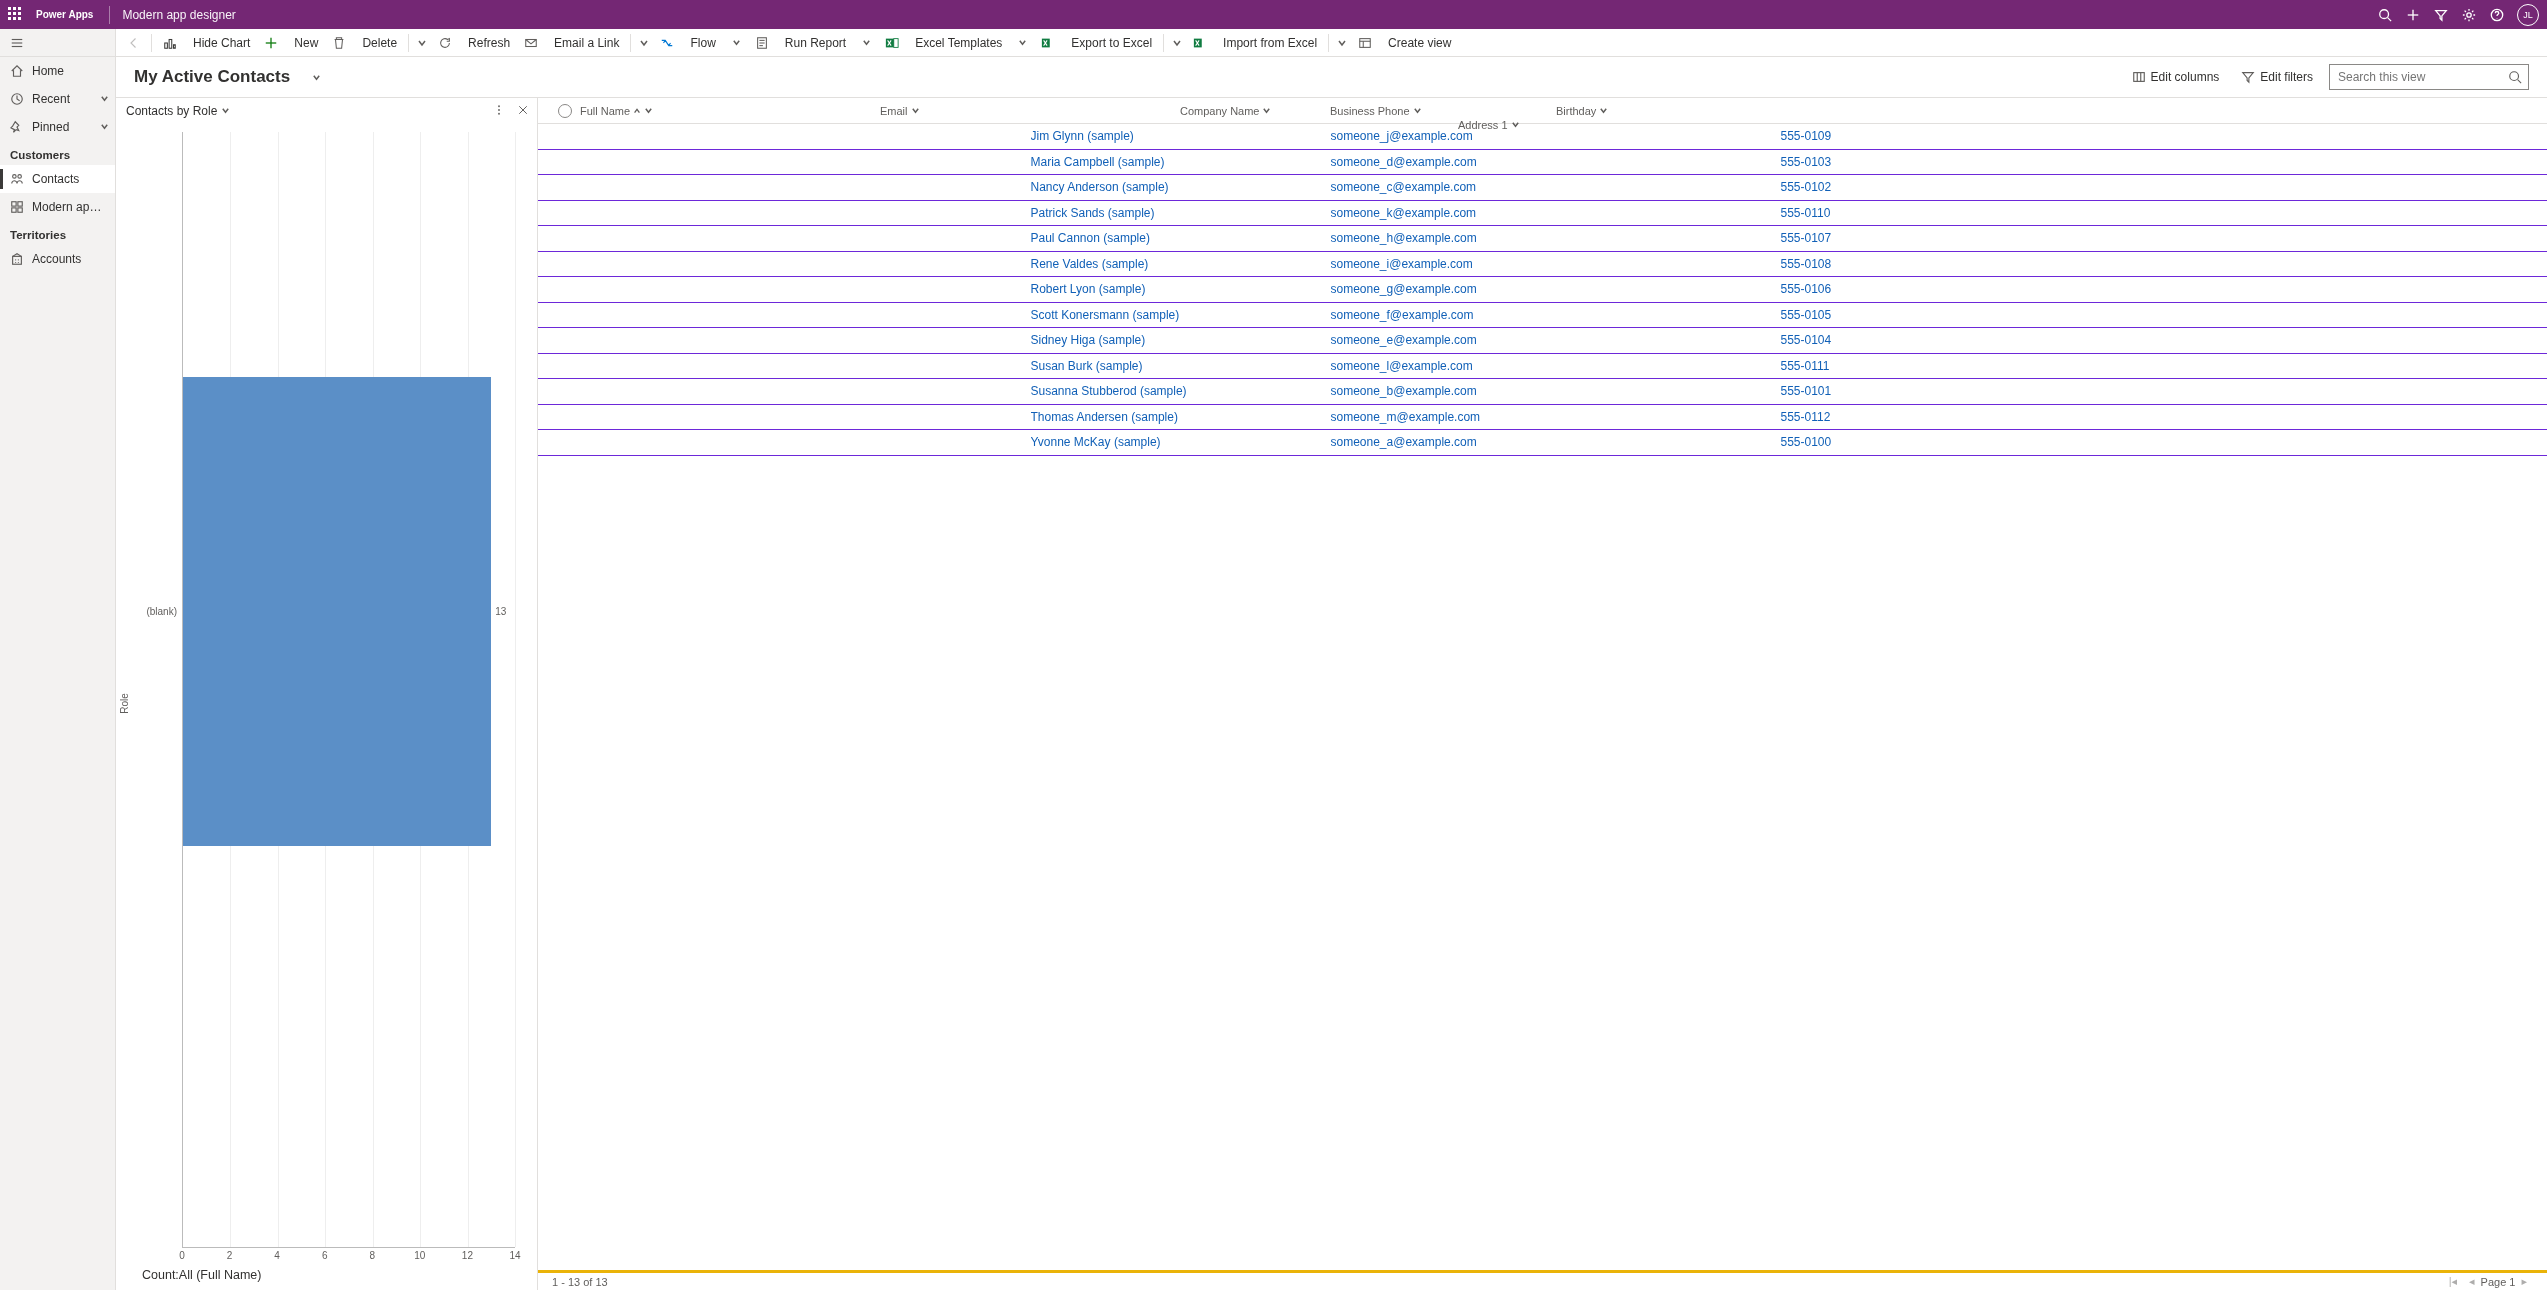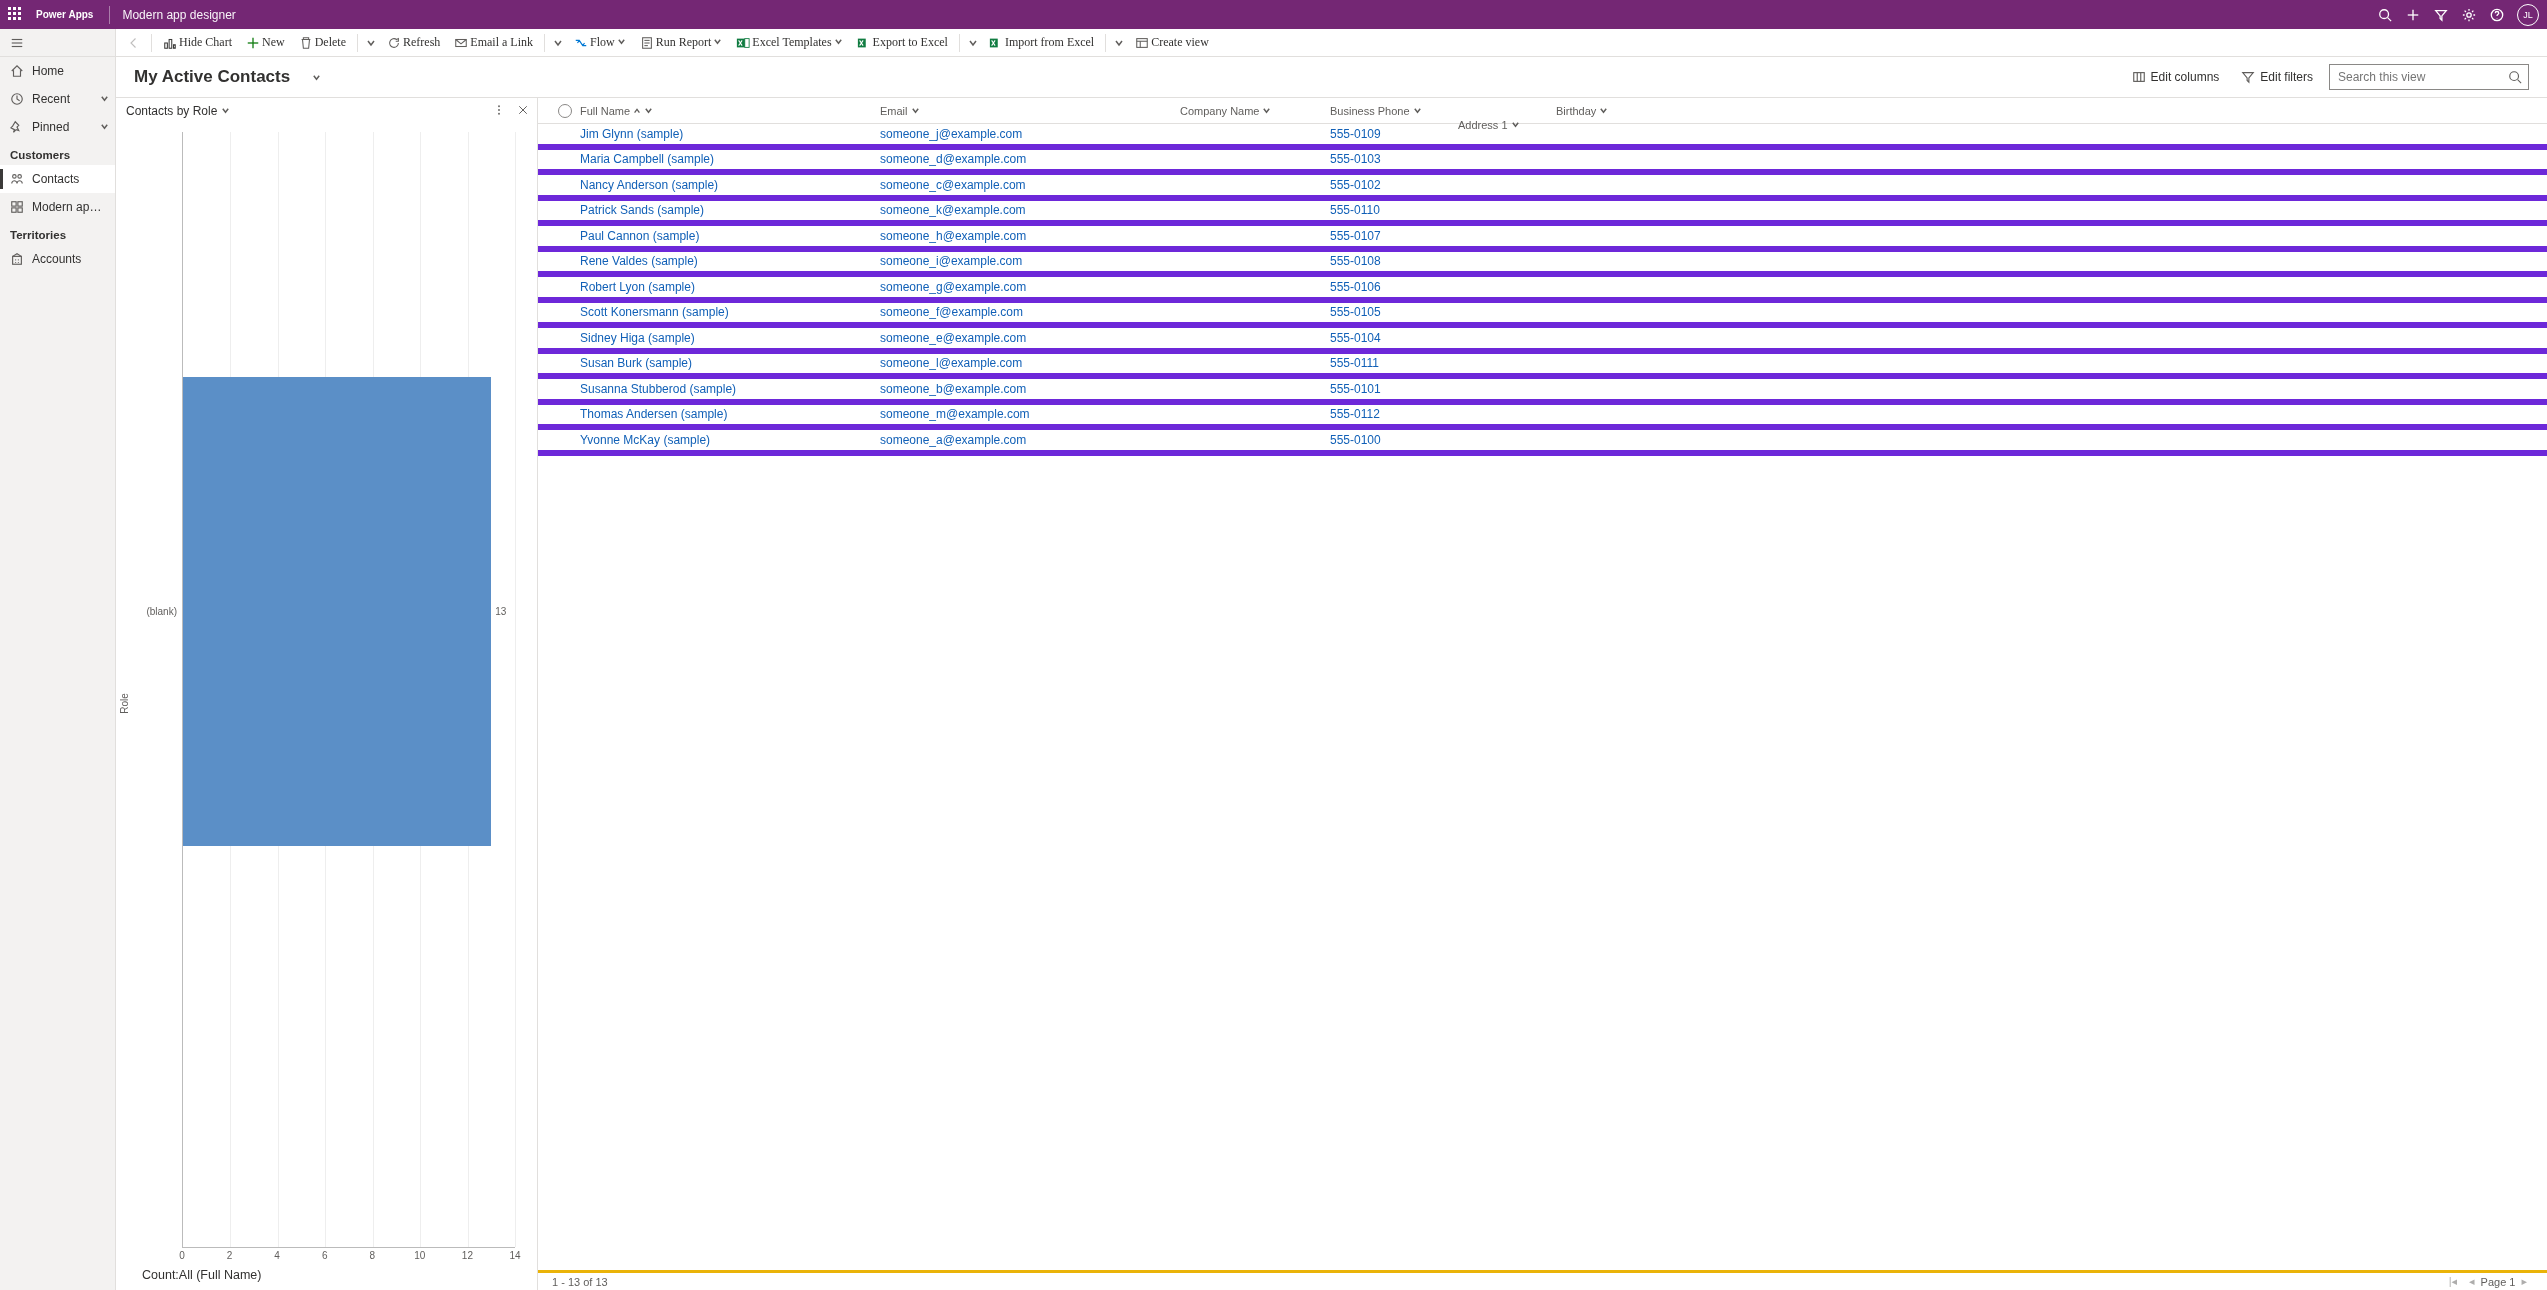--- a/index.html
+++ b/index.html
@@ -28,21 +28,21 @@
   .nav-section { font-weight: 600; font-size: 11.5px; padding: 8px 10px 4px; color: #323130; }
   .nav-item .lbl { white-space: nowrap; overflow: hidden; text-overflow: ellipsis; max-width: 70px; }
   .ico { width: 14px; height: 14px; display: inline-flex; align-items: center; justify-content: center; }
   .ico svg { width: 14px; height: 14px; stroke: #605e5c; fill: none; stroke-width: 1.3; }
   
   .main { flex: 1; display: flex; flex-direction: column; min-width: 0; }
   
   .cmdbar { height: 28px; border-bottom: 1px solid #e1dfdd; display: flex; align-items: center; padding: 0 6px; gap: 2px; background: #fff; }
   .cmdbar .back { width: 24px; display: flex; justify-content: center; opacity: .4; }
   .cmdbar .sep { width: 1px; height: 18px; background: #e1dfdd; margin: 0 3px; }
-  .cmd { display: flex; align-items: center; gap: 2px; padding: 0 6px; height: 24px; cursor: pointer; font-size: 12px; font-family: Liberation Serif, serif; }
+  .cmd { display: flex; align-items: center; gap: 16px; padding: 0 6px; height: 24px; cursor: pointer; font-size: 12px; }
   .cmd .ci { width: 14px; height: 14px; display: inline-flex; }
   .cmd .ci svg { width: 14px; height: 14px; }
   .dd { width: 16px; display: flex; justify-content: center; cursor: pointer; }
   .dd svg { width: 10px; height: 10px; stroke: #605e5c; fill: none; stroke-width: 1.5; }
   
   .viewhdr { height: 40px; display: flex; align-items: center; padding: 0 18px; gap: 10px; }
   .viewhdr .title { font-size: 17px; font-weight: 600; display: flex; align-items: flex-start; gap: 22px; cursor: pointer; }
   .viewhdr .spacer { flex: 1; }
   .hdr-btn { display: flex; align-items: center; gap: 5px; font-size: 12px; cursor: pointer; padding: 4px 6px; }
   .searchbox { border: 1px solid #8a8886; height: 26px; width: 200px; display: flex; align-items: center; padding: 0 6px 0 8px; }
@@ -72,21 +72,21 @@
   .col-sel { width: 30px; display: flex; justify-content: center; }
   .sel-circle { width: 14px; height: 14px; border: 1px solid #8a8886; border-radius: 50%; }
   .th { display: flex; align-items: center; gap: 3px; cursor: pointer; padding-right: 8px; }
   .col-name { width: 300px; }
   .col-email { width: 300px; }
   .col-company { width: 150px; }
   .col-phone { width: 128px; }
   .col-addr { width: 98px; margin-top: 29px; }
   .col-bday { width: 90px; }
   .gridbody { flex: 1; overflow: auto; }
-  .row { display: flex; align-items: center; height: 25.5px; border-bottom: 6px solid #6d28d9; padding-left: 12px; font-size: 12px; }
+  .row { display: flex; align-items: center; height: 25.5px; border-bottom: 1px solid #6d28d9; padding-left: 12px; font-size: 12px; justify-content: center; }
   .row .cell { overflow: hidden; text-overflow: ellipsis; white-space: nowrap; padding-right: 8px; }
   .link { color: #1160B7; cursor: pointer; }
   .footer { height: 20px; border-top: 3px solid #eab308; display: flex; align-items: center; padding: 0 14px; font-size: 11px; color: #605e5c; }
   .footer .spacer { flex: 1; }
   .footer .pico { margin: 0 6px; opacity: .5; cursor: pointer; }
   .chev-sm svg { width: 9px; height: 9px; stroke: #605e5c; fill: none; stroke-width: 1.6; }
   .sort-up svg { width: 8px; height: 8px; stroke: #605e5c; fill: none; stroke-width: 1.6; }
 </style>
 </head>
 <body>

